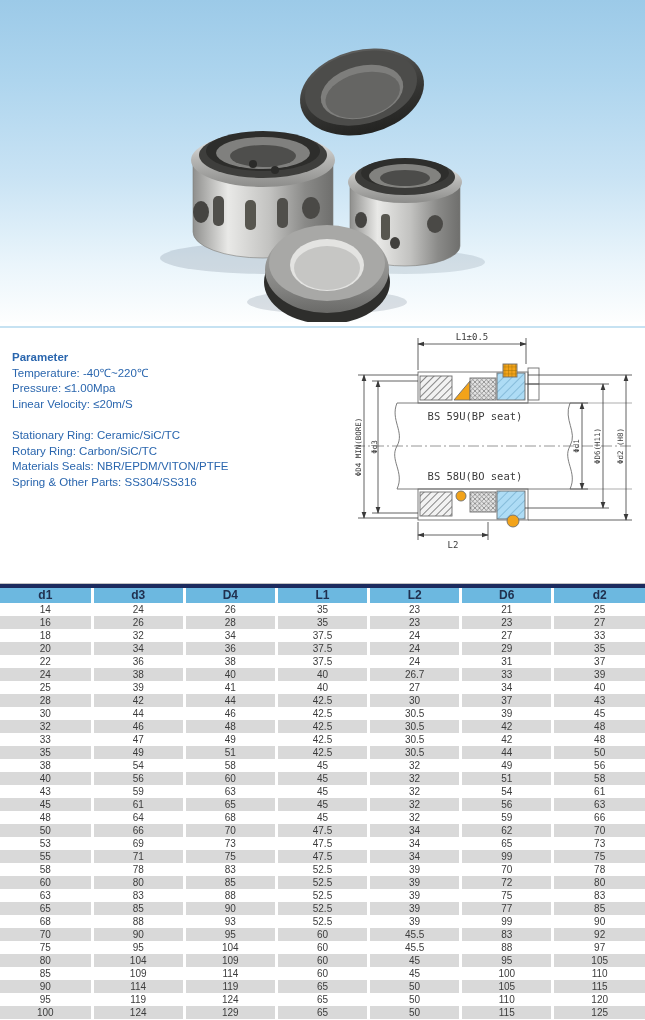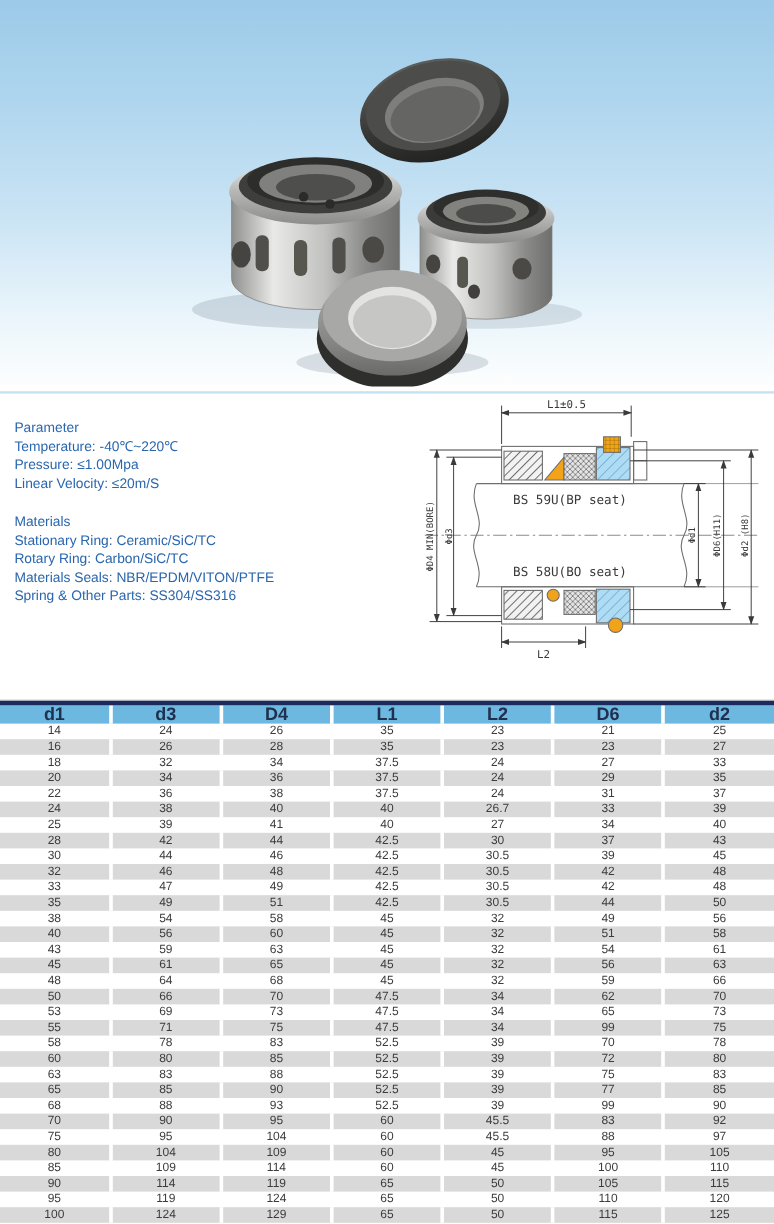--- a/index.html
+++ b/index.html
@@ -9,31 +9,31 @@
   
   .photo-area {
     width:645px; height:322px;
     background:linear-gradient(180deg,#9ccae8 0%,#aed5ee 25%,#c9e3f4 55%,#eaf5fb 82%,#fdfefe 100%);
   }
   .divider { height:2px; background:#c6e2f2; margin-top:4px; }
 
   
   .info-section { position:relative; height:255px; }
   .text-col { position:absolute; left:12px; top:22px; width:330px; }
-  .block-heading { color:#2a66ae; font-size:11.5px; font-weight:normal; line-height:15.5px; }
+  .block-heading { color:#2a66ae; font-size:11.5px; font-weight:bold; line-height:15.5px; }
   .info-line { color:#2a66ae; font-size:11.5px; line-height:15.5px; white-space:nowrap; }
   .materials-block { margin-top:16px; }
   .diagram-col { position:absolute; right:0px; top:0px; width:305px; height:235px; }
 
   
   .table-section { border-top:1px solid #c3c3c3; }
   .navy-bar { height:4px; background:#1c2b5e; }
   table.dims { width:645px; border-collapse:collapse; table-layout:fixed; }
   table.dims th {
-    background:#6cb8e0; color:#20304f; font-size:15px; font-weight:bold;
+    background:#6cb8e0; color:#20304f; font-size:12px; font-weight:bold;
     height:15px; line-height:15px; text-align:center; padding:0;
     border-right:3px solid #fff;
   }
   table.dims td {
     color:#3c3c3c; font-size:10px; height:13px; line-height:13px;
     text-align:center; padding:0; border-right:3px solid #fff;
   }
   table.dims th:last-child, table.dims td:last-child { border-right:none; }
   table.dims tbody tr:nth-child(even) td { background:#d9d9d9; }
 
@@ -127,21 +127,20 @@
     <div class="text-col">
       <div class="param-block">
         <div class="block-heading">Parameter</div>
         <div>
             <div class="info-line">Temperature: -40℃~220℃</div>
             <div class="info-line">Pressure: ≤1.00Mpa</div>
             <div class="info-line">Linear Velocity: ≤20m/S</div>
           </div>
       </div>
       <div class="materials-block">
-        <div class="block-heading">Materials</div>
         <div>
             <div class="info-line">Stationary Ring: Ceramic/SiC/TC</div>
             <div class="info-line">Rotary Ring: Carbon/SiC/TC</div>
             <div class="info-line">Materials Seals: NBR/EPDM/VITON/PTFE</div>
             <div class="info-line">Spring &amp; Other Parts: SS304/SS316</div>
           </div>
       </div>
     </div>
 
     <div class="diagram-col">

